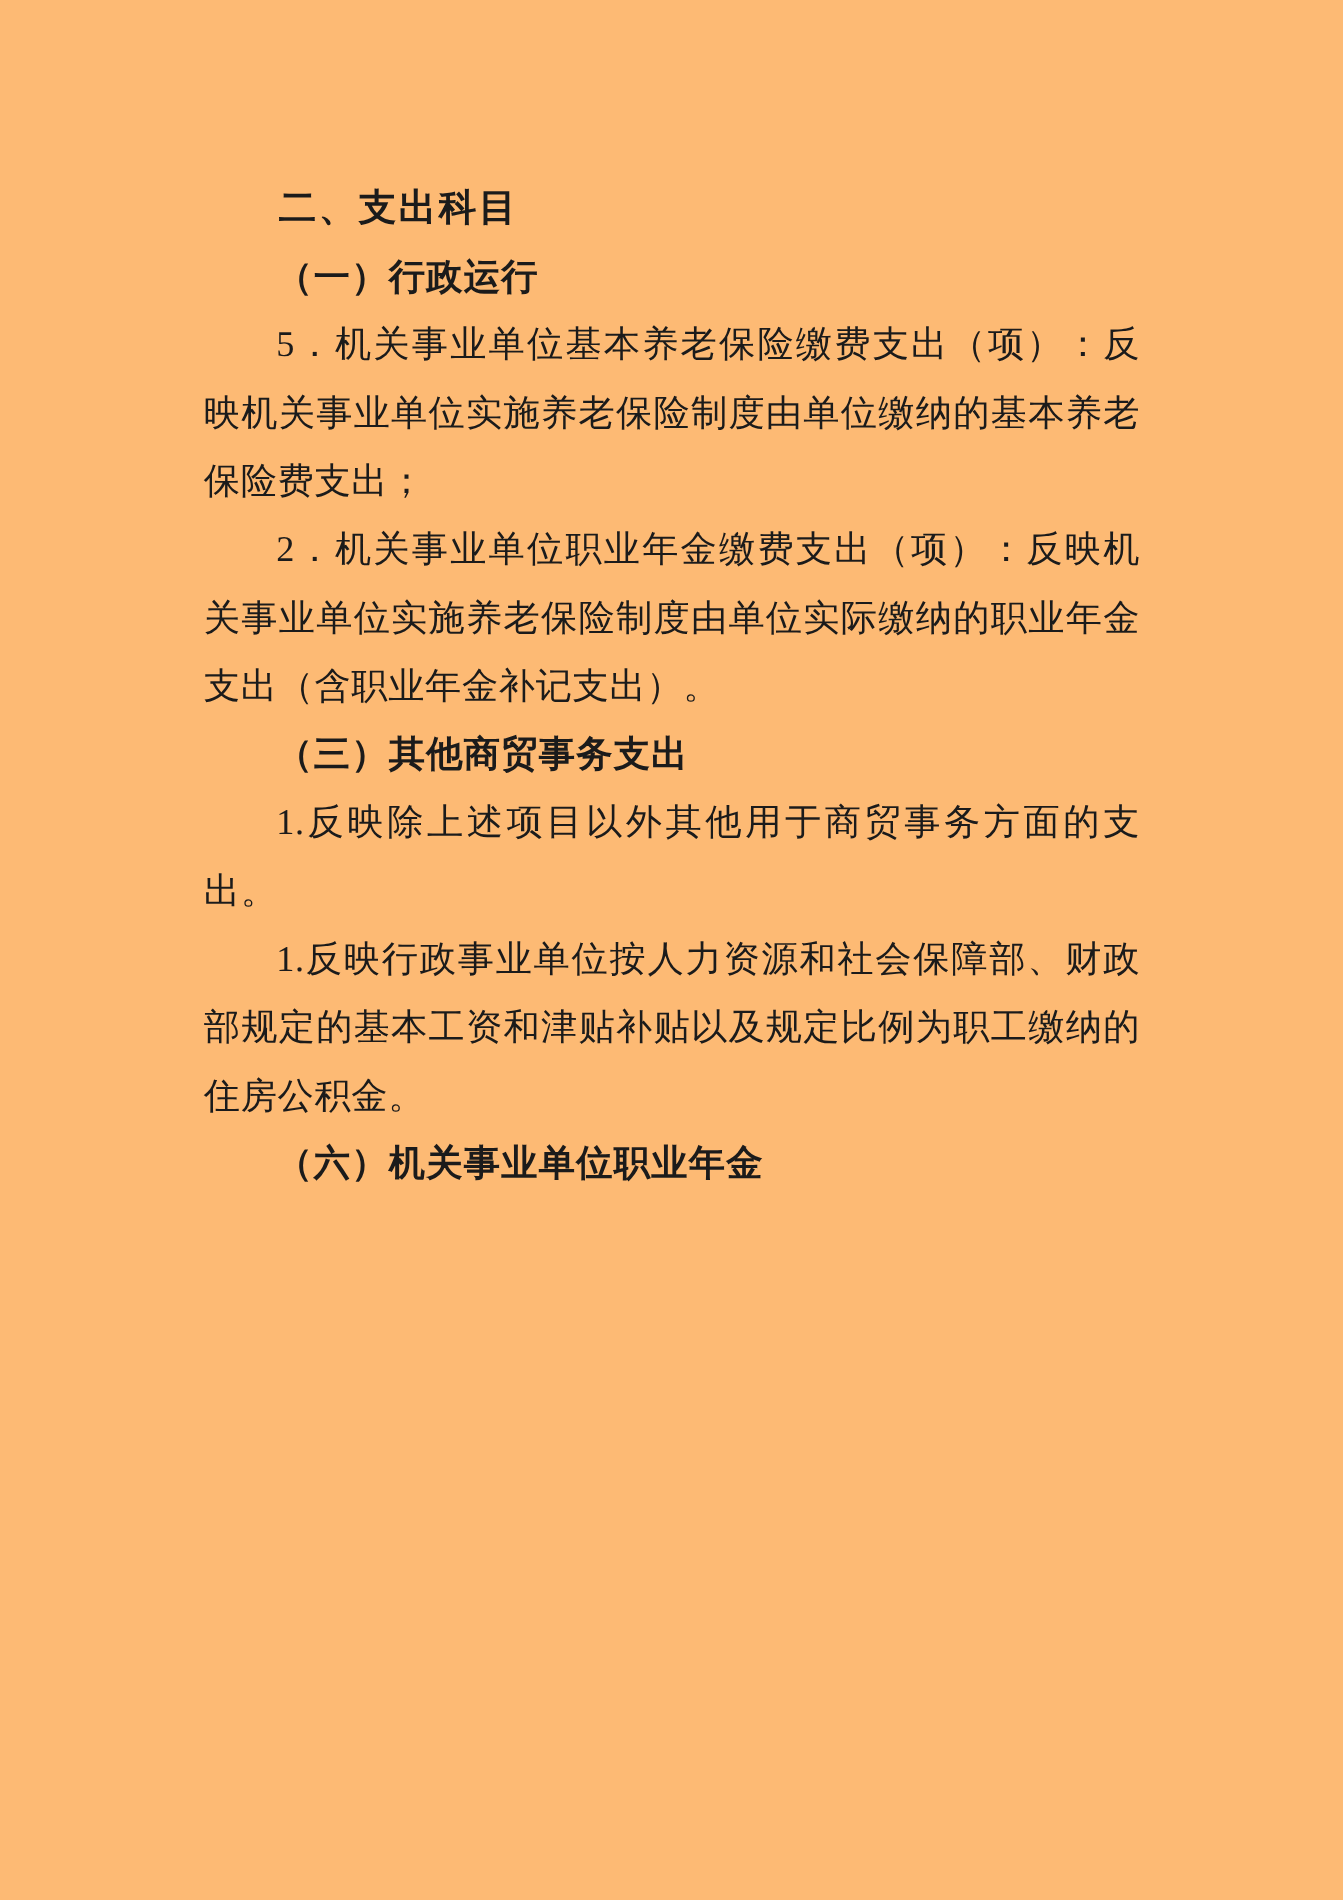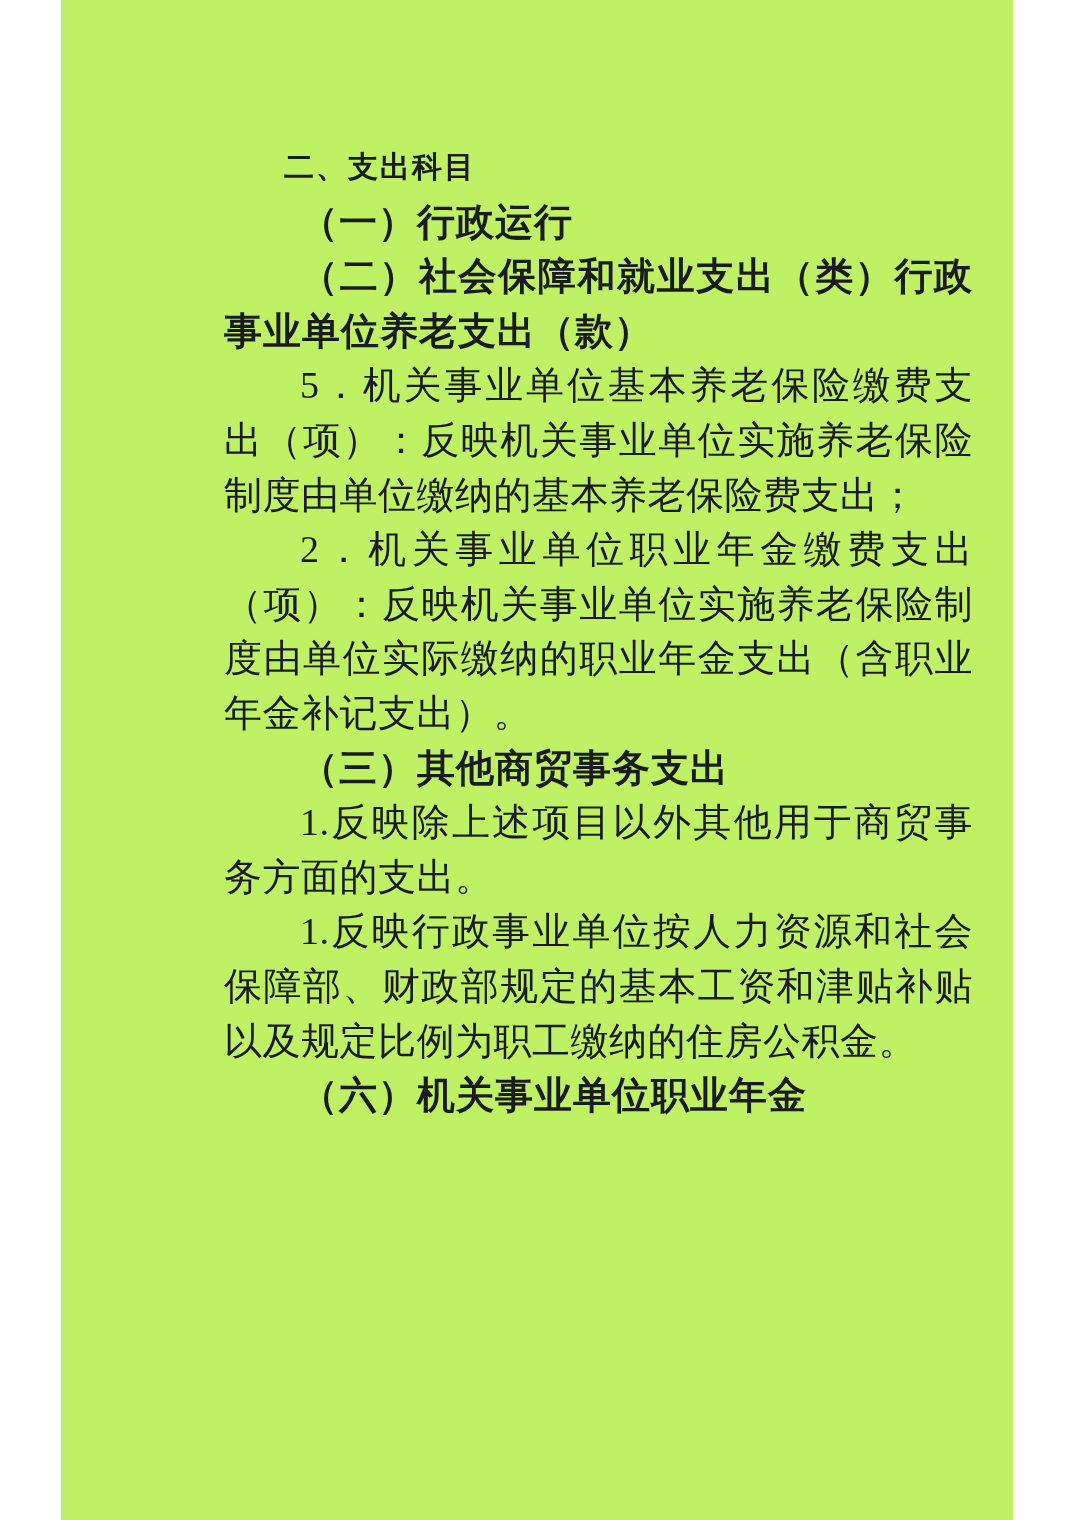--- a/index.html
+++ b/index.html
@@ -2,36 +2,36 @@
 <html lang="zh"><head>
 <meta charset="utf-8">
 <style>
   html, body {
     margin: 0;
     padding: 0;
     background: #ffffff;
   }
   .page {
     position: relative;
-    width: 952px;
+    width: 1074px;
     height: 1520px;
     margin: 0 auto;
-    background: #bef264;
+    background: #fdba74;
     color: #1b1b1b;
     box-sizing: border-box;
     padding: 140px 162px 0 163px;
     overflow: hidden;
     font-family: "Liberation Serif", "DejaVu Serif", serif;
   }
   .doc-body {
     width: 749px;
   }
   .doc-body p {
     margin: 0;
-    font-size: 38px;
+    font-size: 29px;
     line-height: 54.6px;
     text-indent: 2em;
     text-align: justify;
     text-align-last: left;
     text-justify: inter-character;
     letter-spacing: 0.5px;
     word-break: break-all;
   }
   p.section-heading {
     font-family: "Liberation Sans", "DejaVu Sans", sans-serif;
@@ -47,21 +47,20 @@
     font-weight: normal;
   }
 </style>
 </head>
 <body>
 
 <div class="page">
   <div class="doc-body">
     <p class="section-heading">二、支出科目</p>
     <p class="sub-heading">（一）行政运行</p>
-    <p class="sub-heading">（二）社会保障和就业支出（类）行政事业单位养老支出（款）</p>
     <p class="body-text">5．机关事业单位基本养老保险缴费支出（项）：反映机关事业单位实施养老保险制度由单位缴纳的基本养老保险费支出；</p>
     <p class="body-text">2．机关事业单位职业年金缴费支出（项）：反映机关事业单位实施养老保险制度由单位实际缴纳的职业年金支出（含职业年金补记支出）。</p>
     <p class="sub-heading">（三）其他商贸事务支出</p>
     <p class="body-text">1.反映除上述项目以外其他用于商贸事务方面的支出。</p>
     <p class="body-text">1.反映行政事业单位按人力资源和社会保障部、财政部规定的基本工资和津贴补贴以及规定比例为职工缴纳的住房公积金。</p>
     <p class="sub-heading">（六）机关事业单位职业年金</p>
   </div>
 </div>
 
 </body></html>

